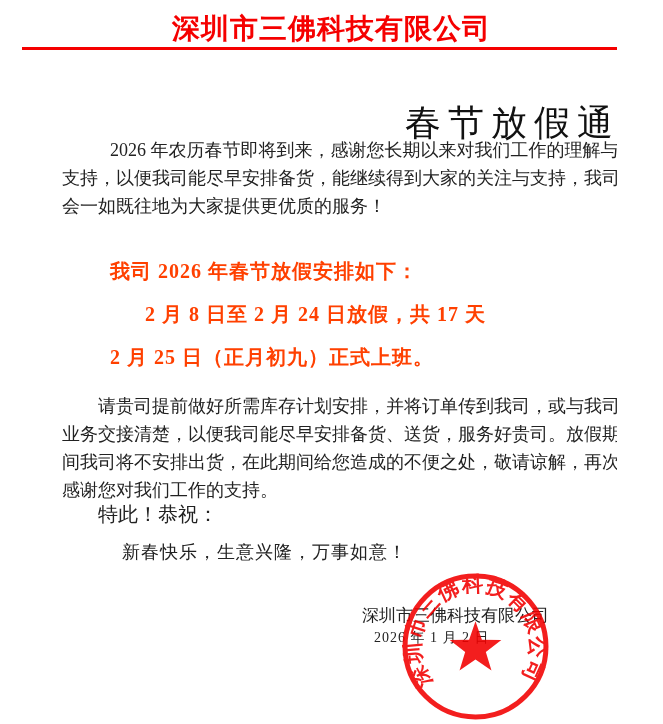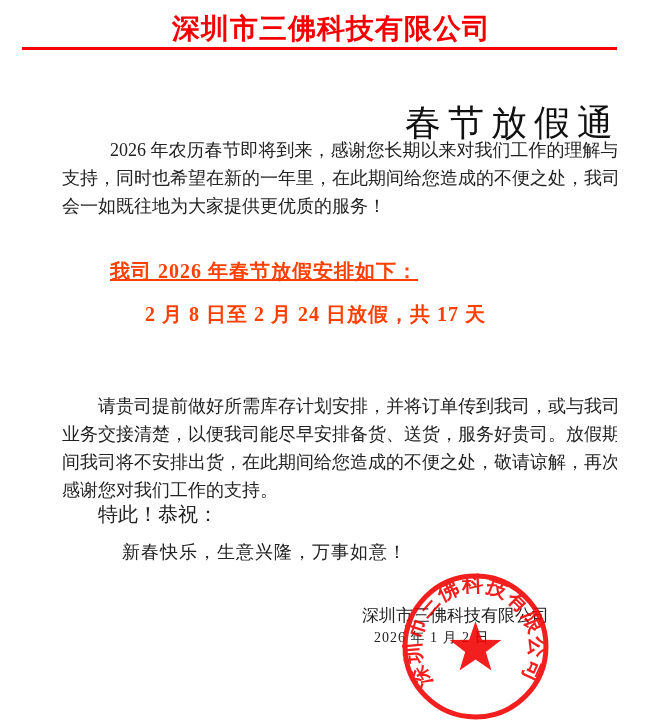--- a/index.html
+++ b/index.html
@@ -35,21 +35,21 @@
   .blk-para1{top:136px;}
   .blk-para2{top:392px;}
   .indent-2em{padding-left:48px;}
   .indent-36{padding-left:36px;}
   .body-line{white-space:nowrap;}
   .holiday-line{
     position:absolute;left:110px;
     font-size:20px;font-weight:bold;
     color:#ff4000;letter-spacing:1px;white-space:nowrap;
   }
-  .hl-1{top:258px;text-decoration:underline;}
+  .hl-1{top:258px;}
   .hl-2{top:301px;margin-left:35px;}
   .hl-3{top:344px;}
   .closing-line{
     position:absolute;top:501px;left:98px;
     font-size:20px;color:#222;white-space:nowrap;
   }
   .wish-line{
     position:absolute;top:540px;left:122px;
     font-size:18px;color:#222;letter-spacing:1px;white-space:nowrap;
   }
@@ -79,26 +79,27 @@
 <div class="page">
 
   <div class="company-header">深圳市三佛科技有限公司</div>
 
   <div class="red-rule"></div>
 
   <div class="doc-title">春节放假通知</div>
 
   <div class="body-block blk-para1">
     <div class="body-line indent-2em">2026 年农历春节即将到来，感谢您长期以来对我们工作的理解与</div>
-    <div class="body-line">支持，同时也希望在新的一年里，在此期间给您造成的不便之处，我司</div>
+    <div class="body-line">支持，以便我司能尽早安排备货，能继续得到大家的关注与支持，我司</div>
     <div class="body-line">会一如既往地为大家提供更优质的服务！</div>
   </div>
 
   <div class="holiday-line hl-1">我司 2026 年春节放假安排如下：</div>
   <div class="holiday-line hl-2">2 月 8 日至 2 月 24 日放假，共 17 天</div>
+  <div class="holiday-line hl-3">2 月 25 日（正月初九）正式上班。</div>
 
   <div class="body-block blk-para2">
     <div class="body-line indent-36">请贵司提前做好所需库存计划安排，并将订单传到我司，或与我司</div>
     <div class="body-line">业务交接清楚，以便我司能尽早安排备货、送货，服务好贵司。放假期</div>
     <div class="body-line">间我司将不安排出货，在此期间给您造成的不便之处，敬请谅解，再次</div>
     <div class="body-line">感谢您对我们工作的支持。</div>
   </div>
 
   <div class="closing-line">特此！恭祝：</div>
 

